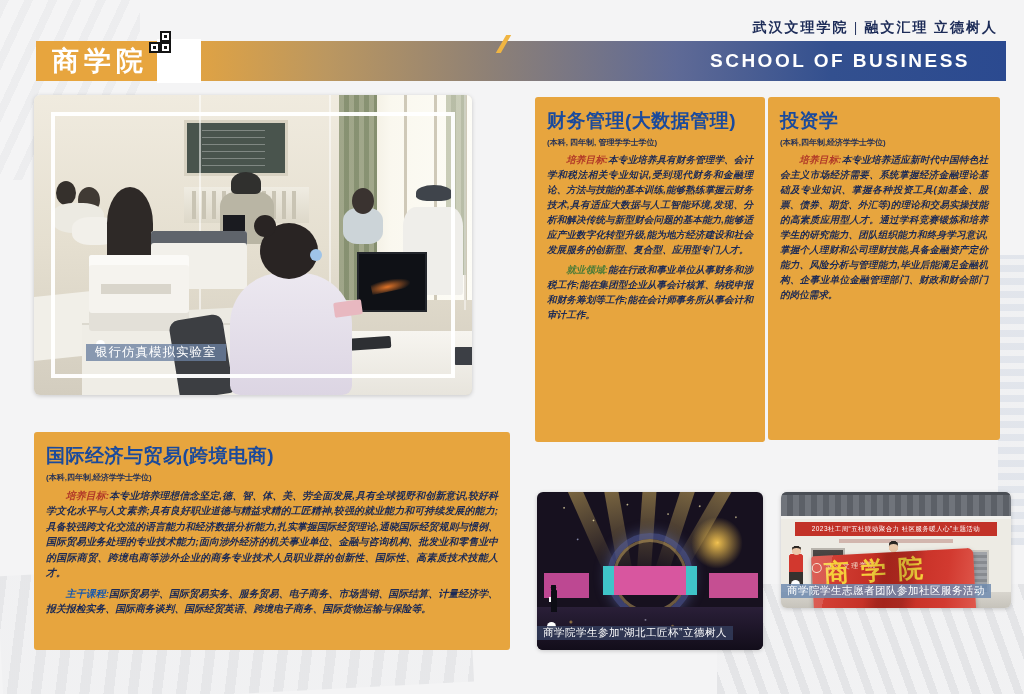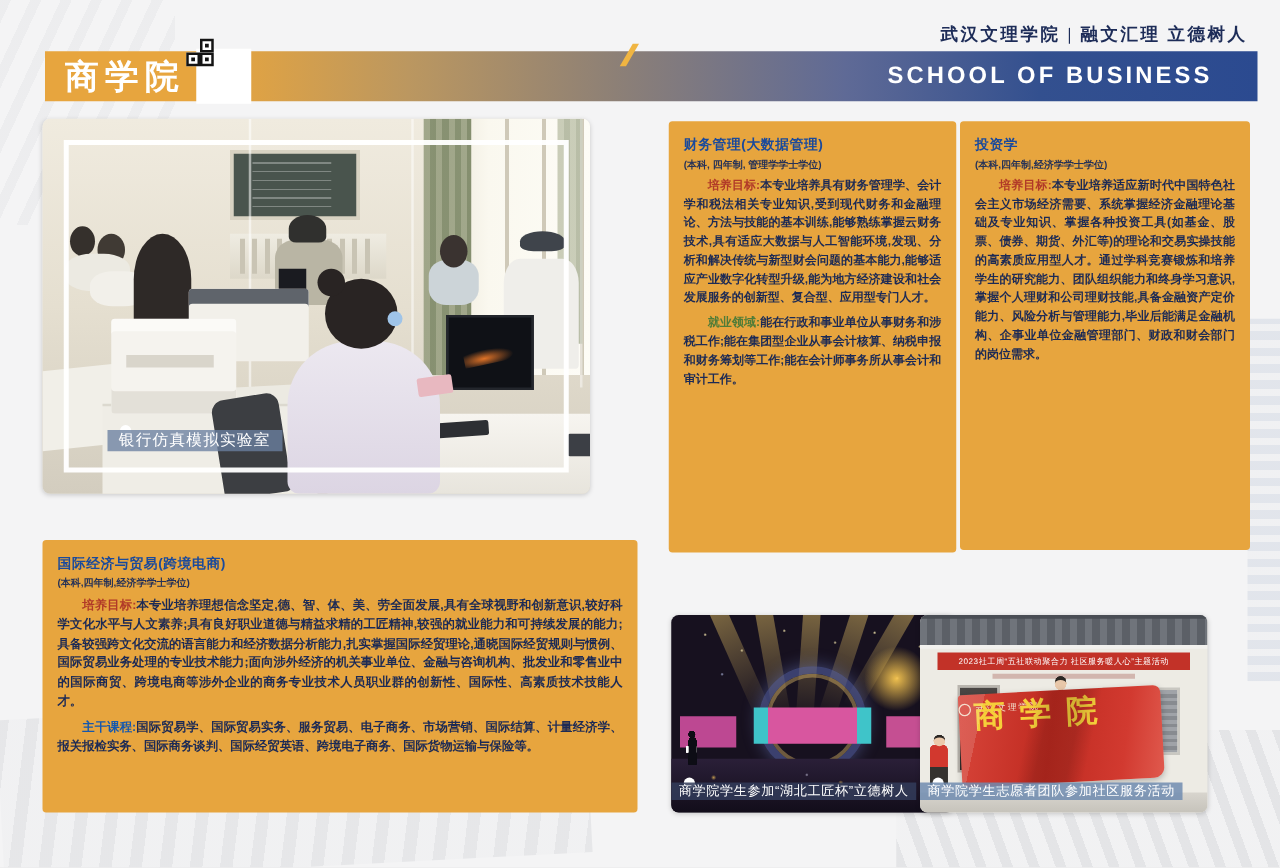--- a/index.html
+++ b/index.html
@@ -33,21 +33,21 @@
             background:repeating-conic-gradient(#141414 0 25%,#ffffff 0 50%);background-size:6px 6px;}
   .qr-f{position:absolute;width:11px;height:11px;border:2px solid #141414;background:#fff;box-sizing:border-box;}
   .qr-f::after{content:"";position:absolute;inset:2px;background:#141414;}
   .qr-tl{left:0;top:0;} .qr-tr{right:0;top:0;} .qr-bl{left:0;bottom:0;}
 
   
   .photo{position:absolute;border-radius:6px;overflow:hidden;box-shadow:0 1px 4px rgba(0,0,0,.18);}
   #photo-lab{left:34px;top:95px;width:438px;height:300px;
              background:linear-gradient(180deg,#f0ebdf 0%,#e5dfd0 50%,#d3cdbf 100%);}
   #photo-stage{left:537px;top:492px;width:226px;height:158px;background:#17111f;}
-  #photo-volunteer{left:736px;top:492px;width:230px;height:158px;background:#edebe4;}
+  #photo-volunteer{left:781px;top:492px;width:230px;height:116px;background:#edebe4;}
 
   
   #photo-lab *{position:absolute;}
   .lab-window{right:0;top:0;width:125px;height:205px;
               background:linear-gradient(90deg,#e9e4d4,#faf8ef 35%,#fdfcf6);}
   .lab-window::before{content:"";position:absolute;inset:0;
               background:repeating-linear-gradient(90deg,transparent 0 27px,#cfc9b8 27px 30px);}
   .lab-curtain{right:95px;top:0;width:38px;height:205px;
                background:repeating-linear-gradient(90deg,#9aa183 0 5px,#7f8a69 5px 10px);opacity:.92;}
   .lab-curtain2{right:6px;top:0;width:20px;height:180px;
@@ -109,24 +109,24 @@
                 letter-spacing:1px;white-space:nowrap;font-size:12.5px;}
   .caption.full{left:0;right:0;bottom:0;height:24px;}
   .caption.full .txt{flex:1;font-size:10.5px;letter-spacing:.5px;padding:0 6px;}
   .caption.dark .txt{background:rgba(50,60,90,.85);}
   .caption.steel .txt{background:rgba(112,140,176,.85);}
   #caption-lab{left:52px;bottom:28px;}
 
   
   .major-card{position:absolute;background:#e7a53e;border-radius:3px;padding:11px 12px;
               box-sizing:border-box;color:#1c2a55;}
-  .major-card h3{margin:0;font-size:11px;color:#1a4a9c;font-weight:800;letter-spacing:.5px;}
+  .major-card h3{margin:0;font-size:19px;color:#1a4a9c;font-weight:800;letter-spacing:.5px;}
   .major-card .sub{font-size:8px;margin-top:3px;color:#263257;font-weight:700;}
   .major-card p{margin:5px 0 0;font-size:9.6px;line-height:1.56;text-align:justify;
-                text-indent:2em;font-weight:600;}
+                text-indent:2em;font-weight:600;font-style:italic;}
   .lbl{font-weight:800;}
   .lbl-goal{color:#b13a28;} .lbl-courses{color:#1558ae;} .lbl-jobs{color:#4f7c38;}
   #card-finance{left:535px;top:97px;width:230px;height:345px;}
   #card-invest{left:768px;top:97px;width:232px;height:343px;}
   #card-trade{left:34px;top:432px;width:476px;height:218px;}
   #card-trade p{font-size:9.9px;}
 
   
   #photo-stage *{position:absolute;}
   .beam{top:-8px;width:14px;height:95px;transform-origin:top center;

